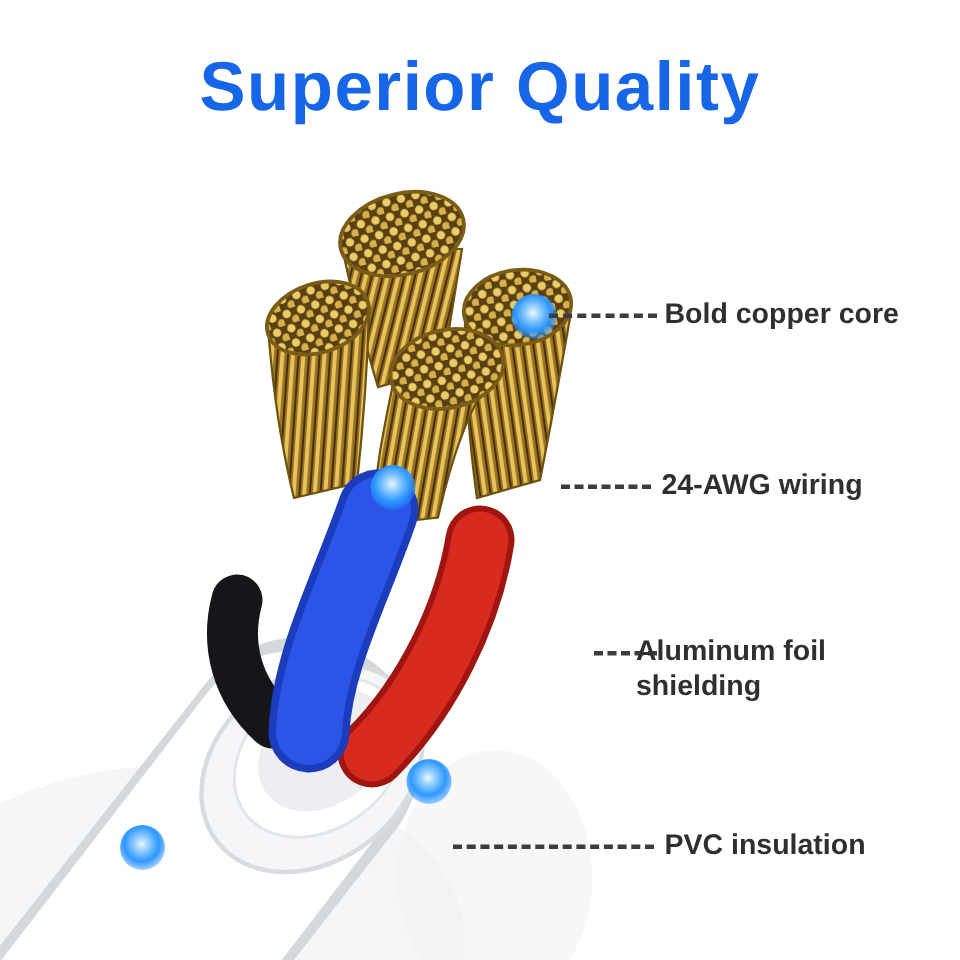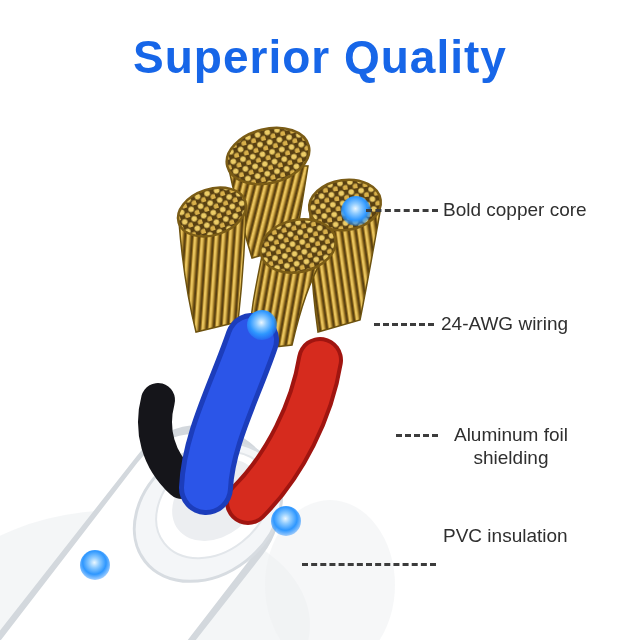--- a/index.html
+++ b/index.html
@@ -34,21 +34,21 @@
       rgba(31,139,255,0.45) 72%, rgba(31,139,255,0) 100%);
   }
   .dash{
     position:absolute;
     height:0;
     border-top:3px dashed #3c3c3c;
   }
   .callout-label{
     position:absolute;
     font-size:19px;
-    font-weight:normal;
+    font-weight:bold;
     color:#2f2f2f;
     white-space:nowrap;
     line-height:1.22;
   }
   .callout-label.w2{
     white-space:normal;
     width:140px;
   }
 </style>
 </head>
@@ -147,17 +147,17 @@
 
   <div class="dash" style="left:366px; top:209px; width:72px;"></div>
   <div class="dash" style="left:374px; top:323px; width:60px;"></div>
   <div class="dash" style="left:396px; top:434px; width:42px;"></div>
   <div class="dash" style="left:302px; top:563px; width:134px;"></div>
 
   <div class="callout-label" style="left:443px; top:198px;">Bold copper core</div>
 
   <div class="callout-label" style="left:441px; top:312px;text-align:right;">24-AWG wiring</div>
 
-  <div class="callout-label w2" style="left:441px; top:423px;text-align:center;">Aluminum foil shielding</div>
+  <div class="callout-label w2" style="left:424px; top:423px;">Aluminum foil shielding</div>
 
-  <div class="callout-label" style="left:443px; top:524px;">PVC insulation</div>
+  <div class="callout-label" style="left:443px; top:552px;">PVC insulation</div>
 
 </div>
 
 </body></html>

